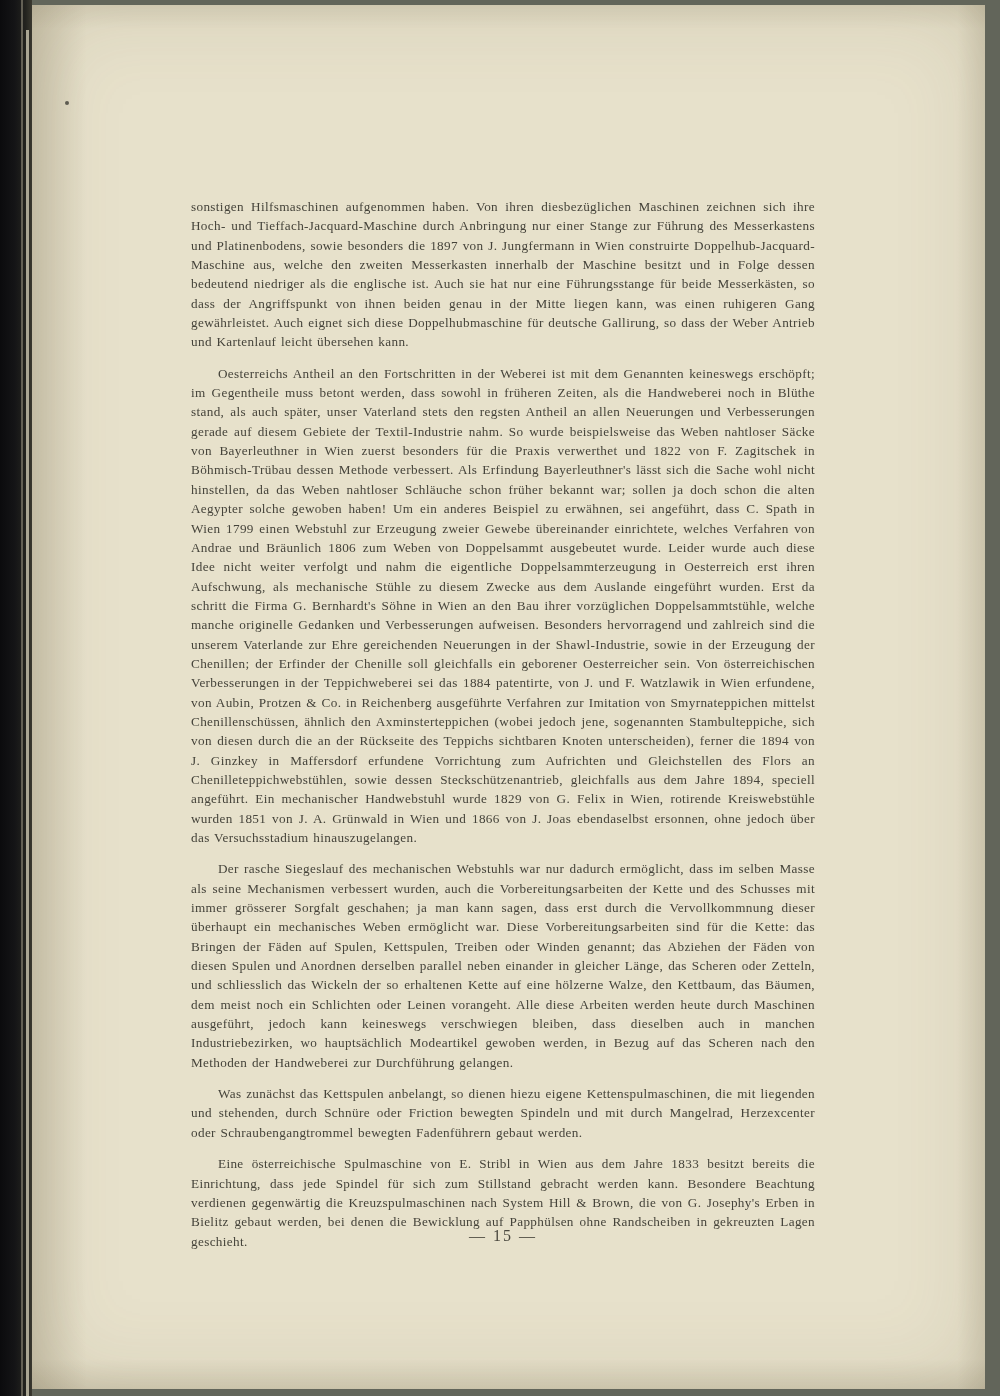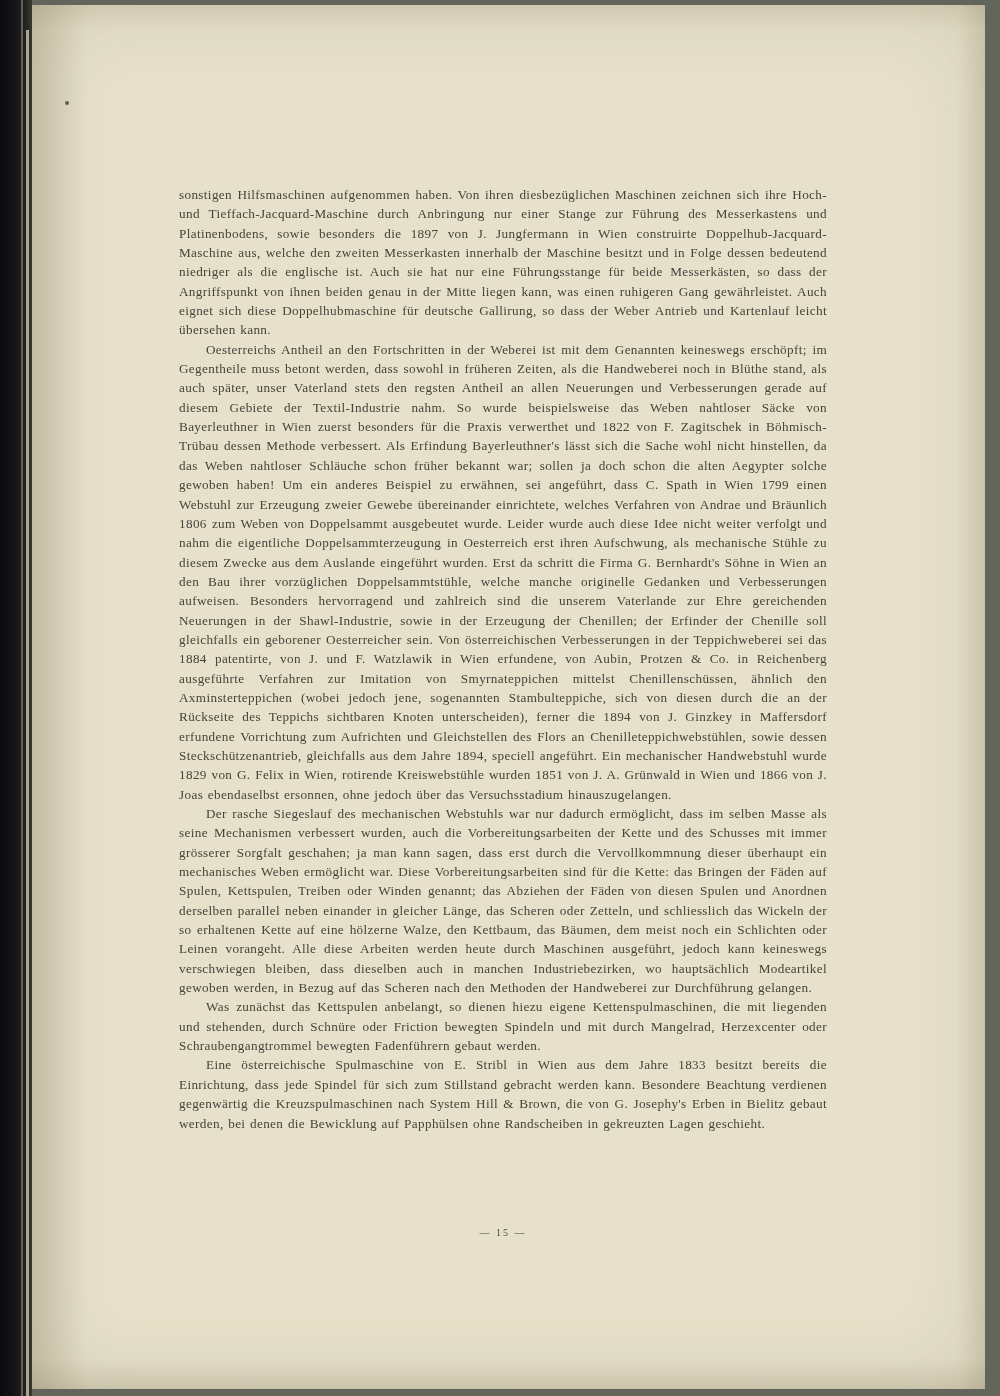--- a/index.html
+++ b/index.html
@@ -65,32 +65,32 @@
     left: 147px; top: 180px;
     width: 648px;
     color: #45433a;
     font-size: 13.2px;
     line-height: 19.35px;
     letter-spacing: 0.35px;
     word-spacing: 1px;
     text-align: justify;
   }
   .text-block p {
-    margin: 0;
+    margin: 12px;
   }
   .text-block p.indent {
     text-indent: 27px;
   }
   .page-number {
     position: absolute;
     left: 147px; top: 1222px;
     width: 648px;
     text-align: center;
     color: #4a483f;
-    font-size: 10px;
+    font-size: 16px;
     letter-spacing: 2px;
   }
 </style>
 </head>
 <body>
 
 <div class="scene">
 
   <div class="gutter">
     <div class="edge-line-1"></div>

